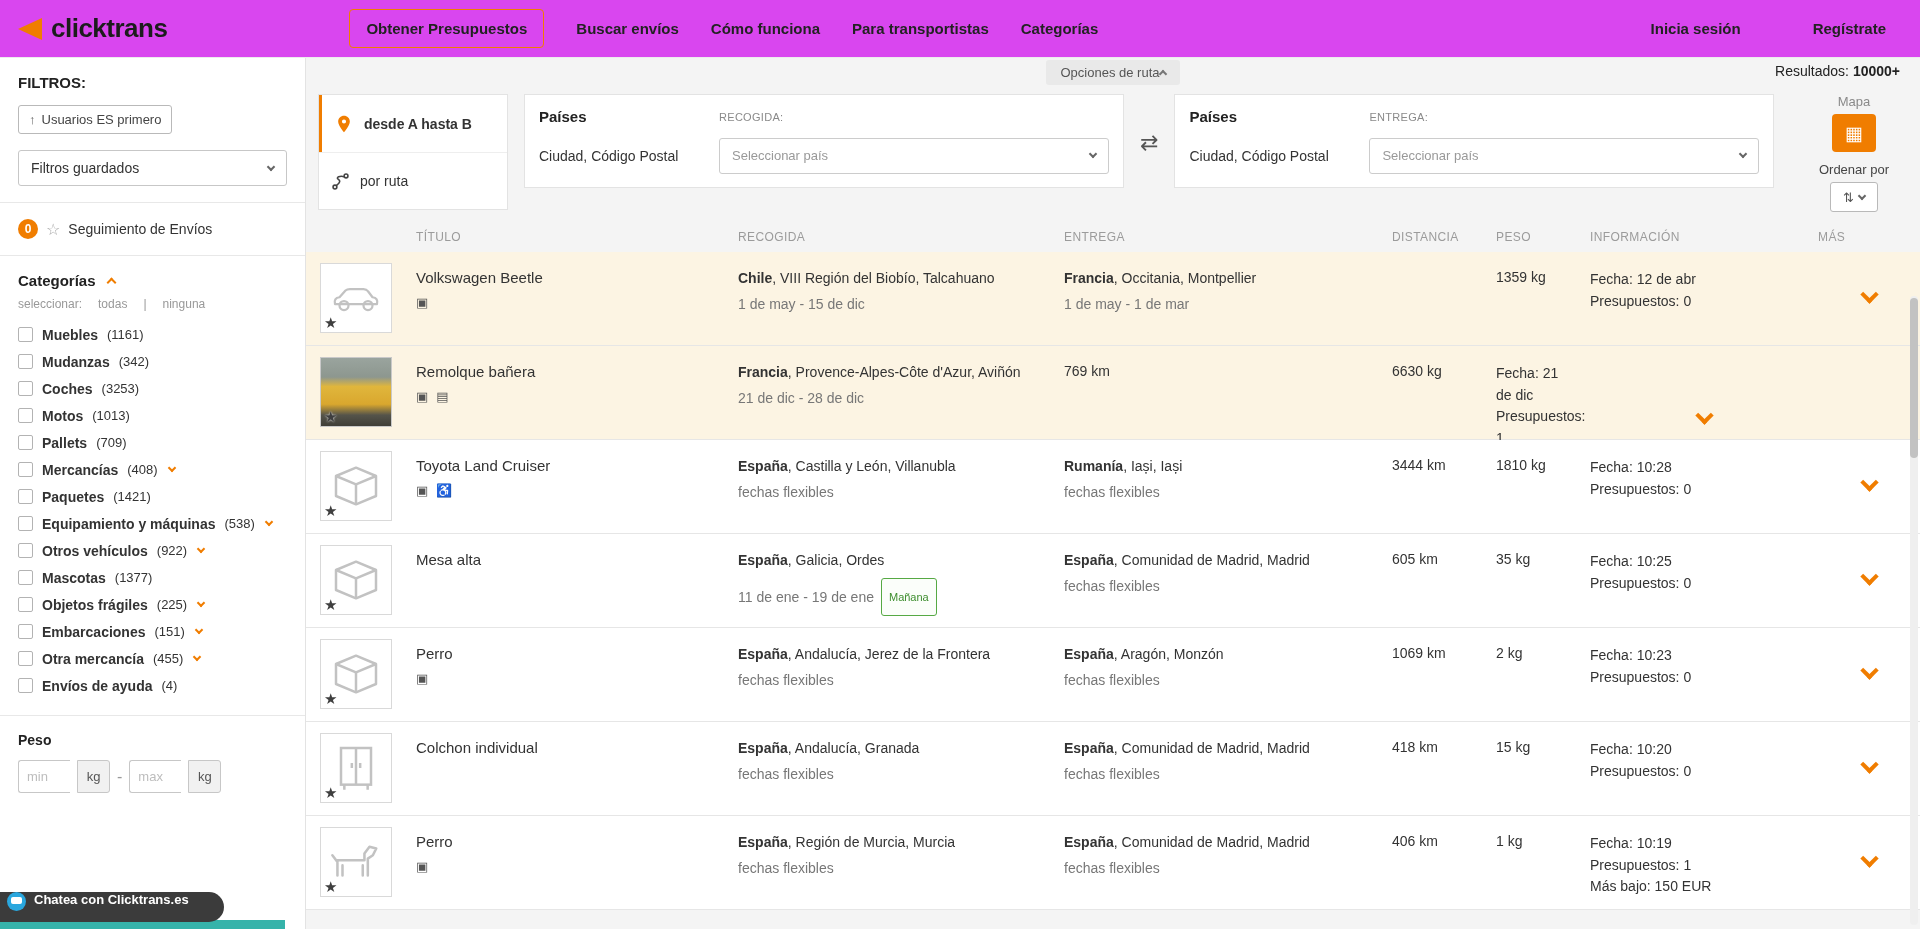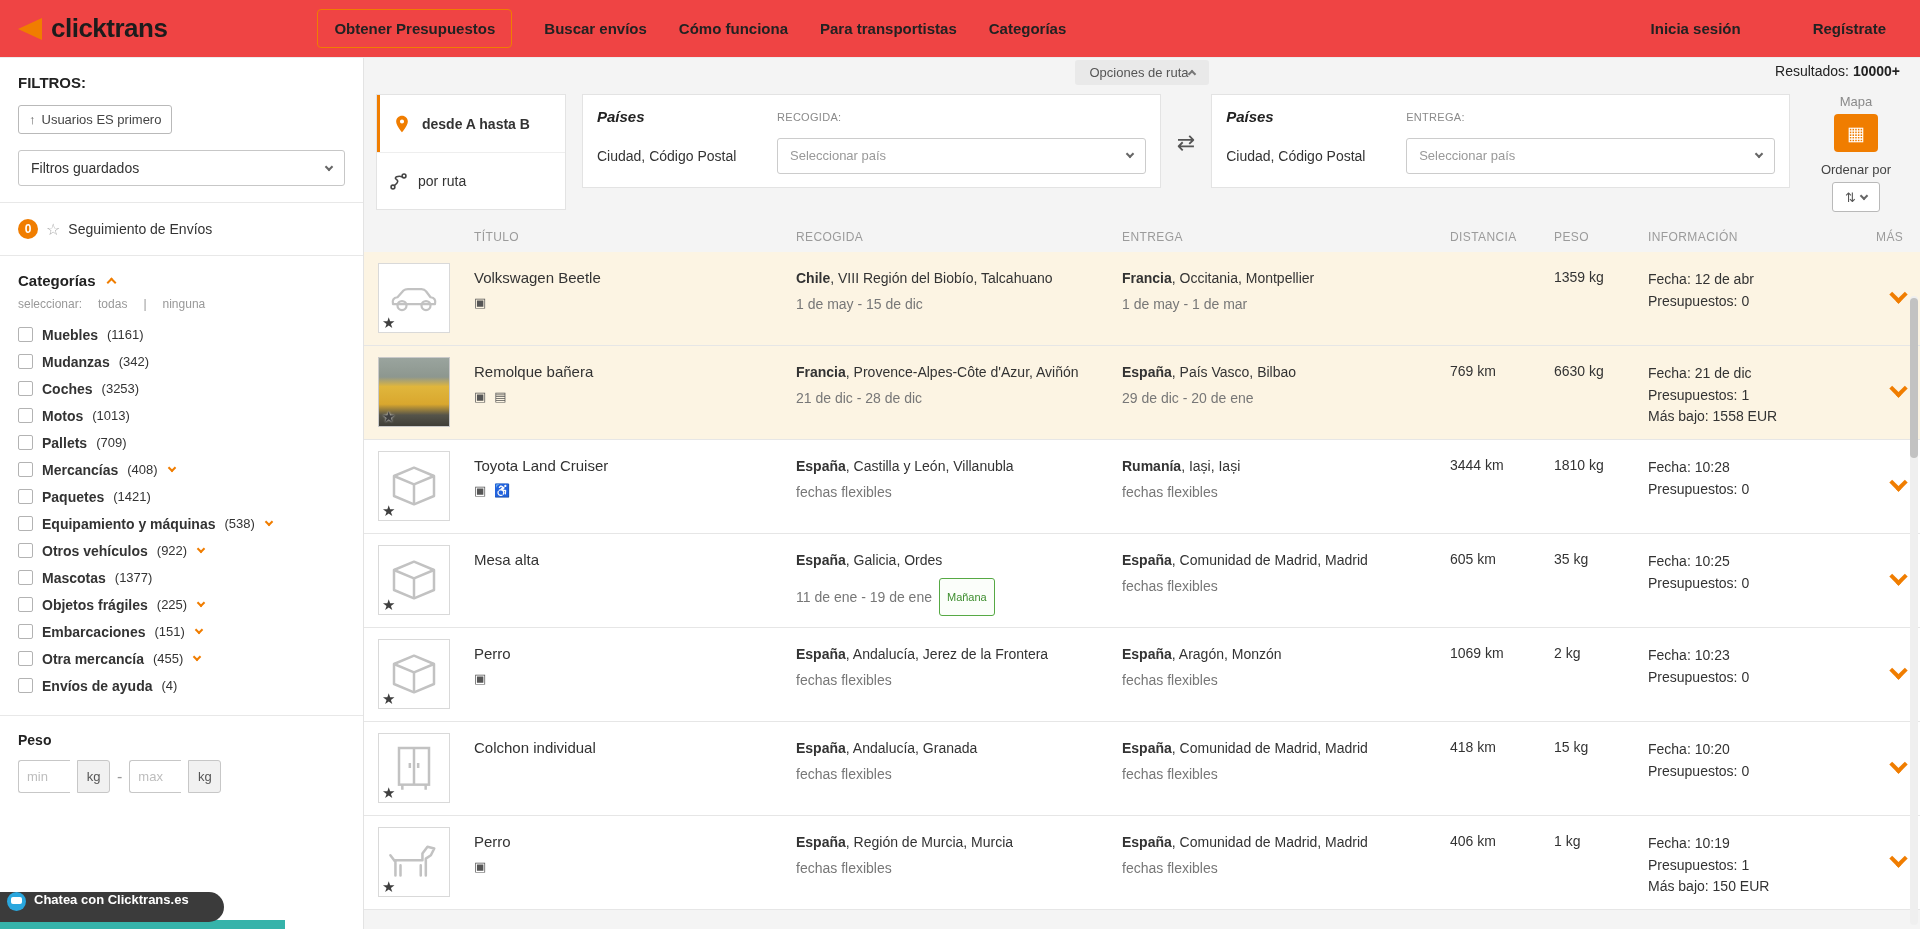--- a/index.html
+++ b/index.html
@@ -1,34 +1,34 @@
 <!DOCTYPE html>
 <html><head>
 <meta charset="utf-8">
 <style>
   * { box-sizing: border-box; margin: 0; padding: 0; }
   html,body { width:1920px; height:929px; overflow:hidden; }
   body { font-family:"Liberation Sans", sans-serif; background:#f4f4f4; color:#333; position:relative; }
 
   
-  .header { height:58px; background:#ef4444; display:flex; align-items:center; border-bottom:1px solid #ececec; }
+  .header { height:58px; background:#d946ef; display:flex; align-items:center; border-bottom:1px solid #ececec;gap:32px; }
   .logo { display:flex; align-items:center; gap:9px; margin-left:18px; cursor:pointer; }
   .logo-arrow { width:0; height:0; border-top:11px solid transparent; border-bottom:11px solid transparent; border-right:24px solid #f07d00; }
   .logo-text { font-size:26px; font-weight:800; color:#1c1c1c; letter-spacing:-0.5px; }
   .nav { display:flex; align-items:center; gap:32px; margin-left:150px; }
   .nav-item { font-size:15px; font-weight:bold; color:#222; cursor:pointer; white-space:nowrap; }
   .nav-item.active { border:1px solid #f07d00; border-radius:4px; padding:10px 16px; }
   .auth { margin-left:auto; margin-right:34px; display:flex; gap:72px; }
   .auth span { font-size:15px; font-weight:bold; color:#222; cursor:pointer; }
 
   
   .layout { display:flex; height:871px; }
 
   
-  .sidebar { width:364px; flex-shrink:0; background:#fff; border-right:1px solid #e3e3e3; padding:16px 18px 0 18px; position:relative; }
+  .sidebar { width:306px; flex-shrink:0; background:#fff; border-right:1px solid #e3e3e3; padding:16px 18px 0 18px; position:relative; }
   .filters-title { font-size:15px; font-weight:bold; color:#222; margin-bottom:14px; }
   .es-first-btn { display:inline-flex; align-items:center; gap:6px; border:1px solid #b9b9b9; border-radius:3px; padding:6px 10px; font-size:13px; color:#444; background:#fff; cursor:pointer; margin-bottom:16px; }
   .es-arrow { color:#666; font-size:13px; }
   .saved-filters { width:100%; height:36px; border:1px solid #c7c7c7; border-radius:3px; background:#fff; display:flex; align-items:center; justify-content:space-between; padding:0 12px; font-size:14px; color:#333; cursor:pointer; }
   .side-divider { height:1px; background:#e8e8e8; margin:16px -18px; }
   .tracking { display:flex; align-items:center; gap:8px; }
   .badge-zero { width:20px; height:20px; border-radius:50%; background:#f07d00; color:#fff; font-size:12px; font-weight:bold; display:flex; align-items:center; justify-content:center; }
   .star-outline { color:#a9a9a9; font-size:16px; }
   .tracking-label { font-size:14px; color:#333; }
   .cat-header { display:flex; align-items:center; gap:12px; margin-bottom:8px; cursor:pointer; }
@@ -64,21 +64,21 @@
   .toggle-pill { display:flex; align-items:center; gap:0; font-size:13px; color:#555; background:#e9e9e9; padding:5px 14px; border-radius:3px; cursor:pointer; }
   .results { position:absolute; right:20px; top:5px; font-size:14px; color:#222; }
   .results b { font-weight:bold; }
 
   .route-area { display:flex; align-items:flex-start; gap:16px; padding:8px 14px 10px 12px; }
   .route-tabs { width:190px; background:#fff; border:1px solid #e3e3e3; flex-shrink:0; }
   .route-tab { height:57px; display:flex; align-items:center; gap:10px; padding:0 12px; font-size:14px; color:#333; cursor:pointer; }
   .route-tab.active { font-weight:bold; border-left:3px solid #f07d00; }
   .route-tab + .route-tab { border-top:1px solid #eee; }
   .route-card { width:600px; min-height:94px; background:#fff; border:1px solid #e3e3e3; display:grid; grid-template-columns:168px 1fr; column-gap:12px; row-gap:10px; padding:12px 14px; align-items:center; }
-  .card-tab-active { font-size:15px; font-weight:bold; color:#222; cursor:pointer;font-style:italic; }
+  .card-tab-active { font-size:15px; font-weight:bold; color:#222; cursor:pointer; }
   .card-tab { font-size:14px; color:#333; cursor:pointer; }
   .field-label { font-size:11px; color:#8a8a8a; letter-spacing:.3px; }
   .select-box { height:36px; border:1px solid #ccc; border-radius:3px; background:#fff; display:flex; align-items:center; justify-content:space-between; padding:0 12px; font-size:13px; color:#999; cursor:pointer; }
   .sel-chev { width:6px; height:6px; border-right:2px solid #666; border-bottom:2px solid #666; transform:rotate(45deg); margin-top:-3px; }
   .swap-icon { font-size:22px; color:#555; margin-top:36px; cursor:pointer; }
   .map-sort { margin-left:auto; width:104px; display:flex; flex-direction:column; align-items:center; padding-top:0; }
   .map-label { font-size:13px; color:#8a8a8a; margin-bottom:5px; }
   .map-btn { width:44px; height:38px; background:#f07d00; border-radius:4px; color:#fff; font-size:19px; display:flex; align-items:center; justify-content:center; cursor:pointer; }
   .sort-label { font-size:13px; color:#444; margin-top:10px; margin-bottom:5px; }
   .sort-btn { width:48px; height:30px; background:#fff; border:1px solid #b9b9b9; border-radius:3px; display:flex; align-items:center; justify-content:center; gap:5px; cursor:pointer; font-size:13px; color:#555; }
@@ -420,26 +420,20 @@
               <span class="mini-icon">▤</span>
             </div>
           </div>
           <div class="cell">
             <div class="place"><b>Francia</b><span>, Provence-Alpes-Côte d'Azur, Aviñón</span></div>
             <div class="dates">
               <span>21 de dic - 28 de dic</span>
 
             </div>
           </div>
-          <div class="cell">
-            <div class="place"><b>España</b><span>, País Vasco, Bilbao</span></div>
-            <div class="dates">
-              <span>29 de dic - 20 de ene</span>
-            </div>
-          </div>
           <div class="cell">769 km</div>
           <div class="cell">6630 kg</div>
           <div class="cell info">
             <div>Fecha: 21 de dic</div>
             <div>Presupuestos: 1</div>
             <div>Más bajo: 1558 EUR</div>
           </div>
           <div class="cell cell-more">
             <span class="big-chev"></span>
           </div>

